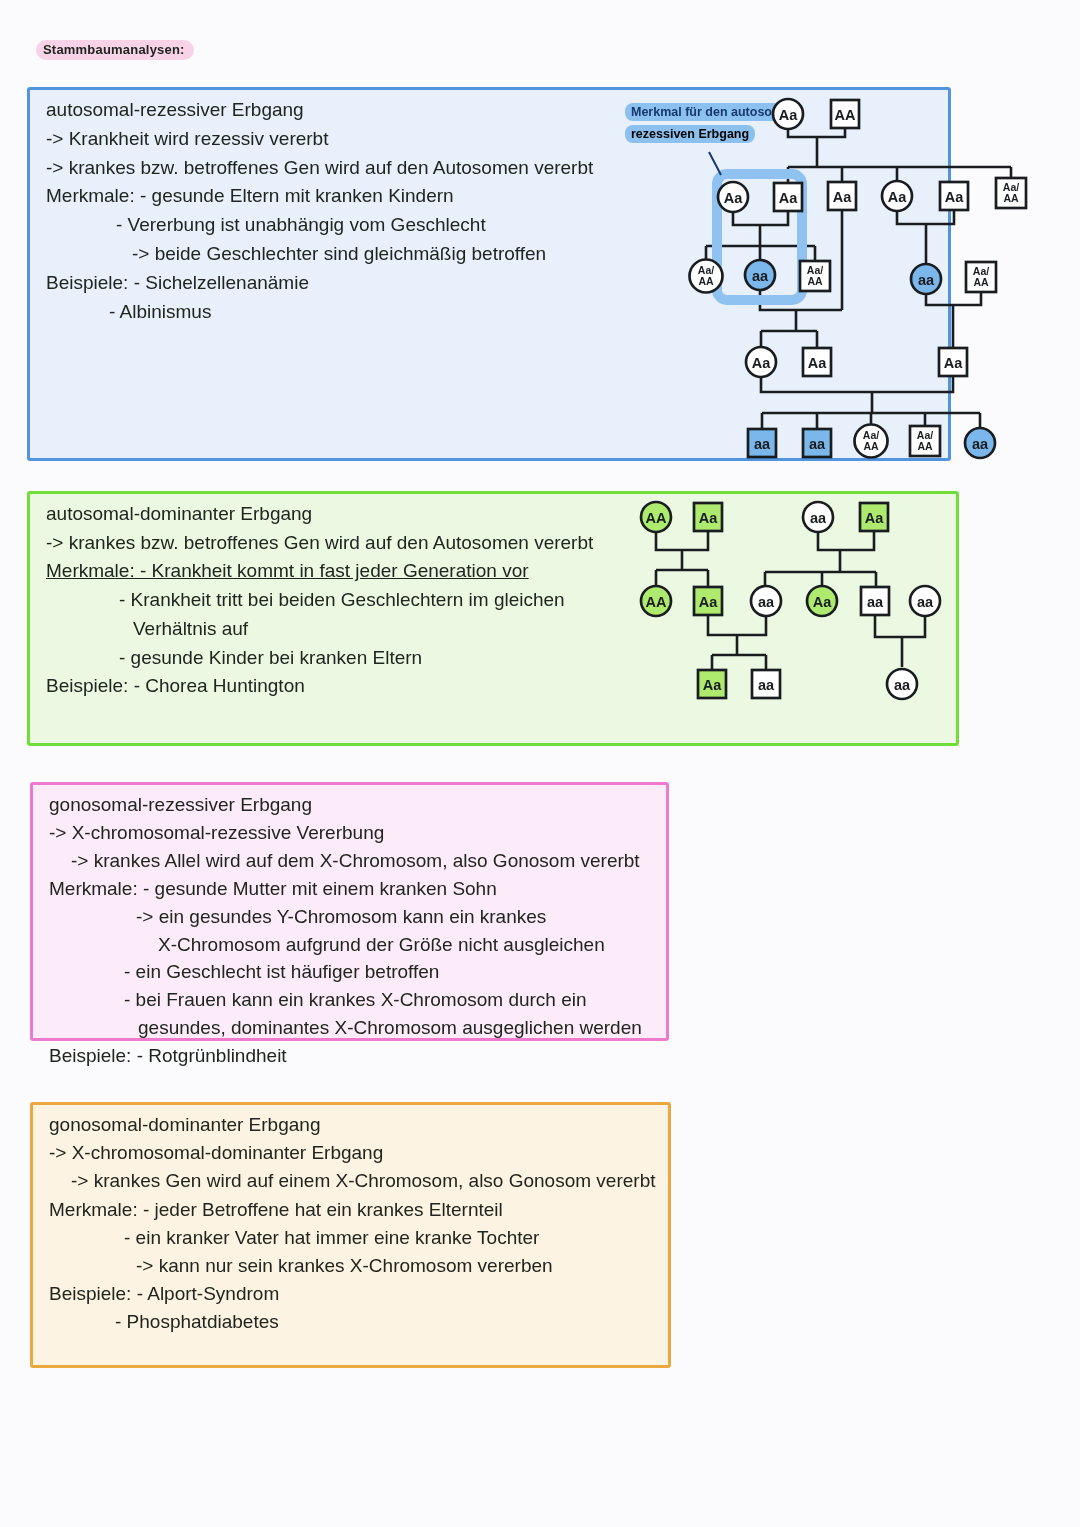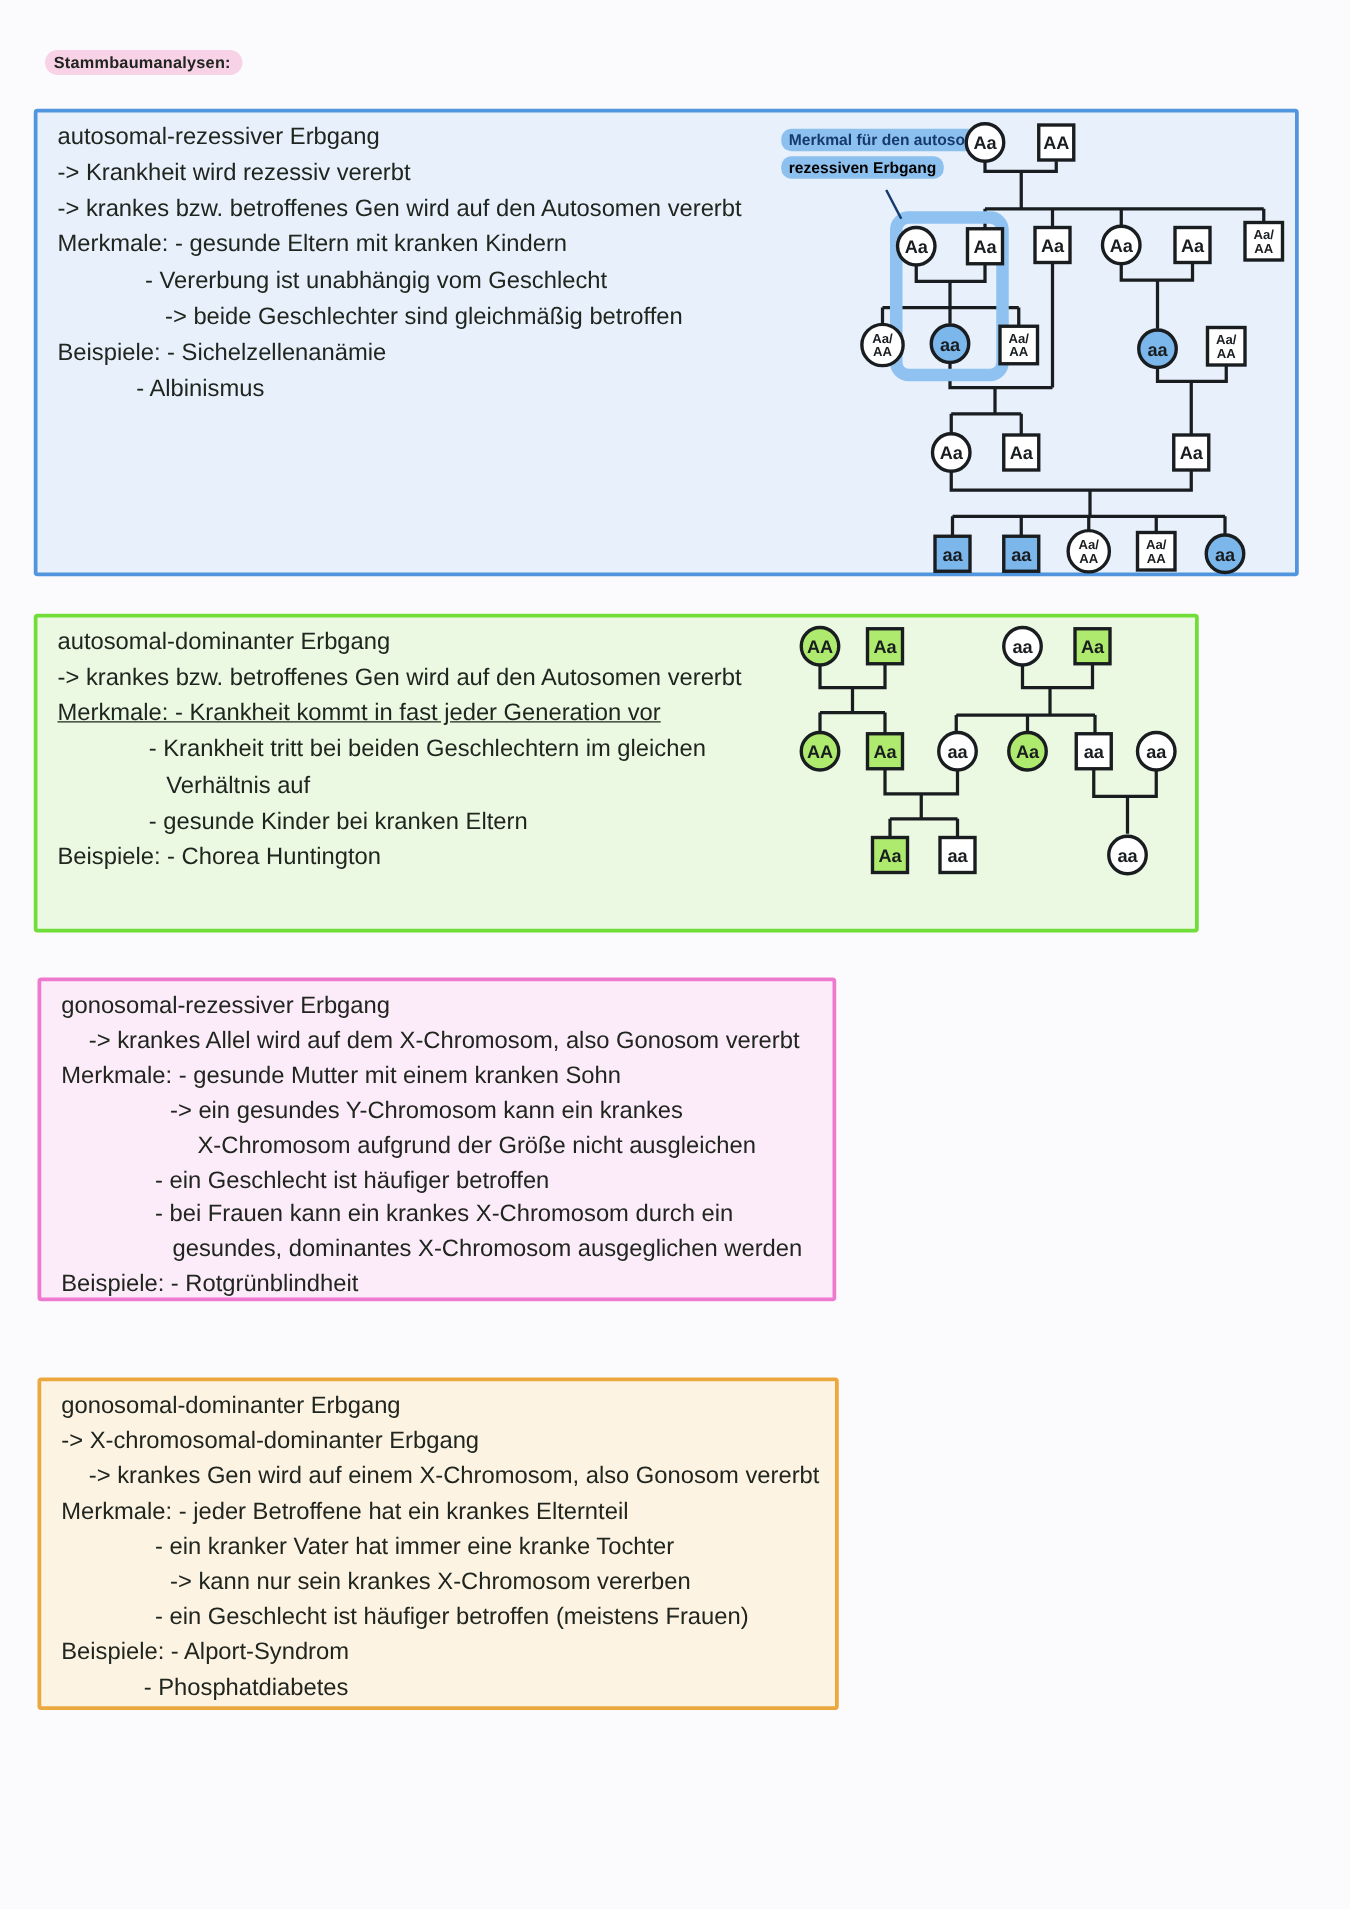--- a/index.html
+++ b/index.html
@@ -22,21 +22,21 @@
   .anno-2{left:595px;top:35px;}
   .pnode-label{font-family:"Liberation Sans","DejaVu Sans",sans-serif;font-weight:600;}
 </style>
 </head>
 <body>
 
 <div class="sheet">
 
   <span class="page-title" style="background: rgb(248, 210, 231);">Stammbaumanalysen:</span>
 
-  <section class="box box-blue" style="left: 27px; top: 87px; width: 1012px; height: 374px; border-color: rgb(80, 149, 221); background: rgb(231, 240, 251);">
+  <section class="box box-blue" style="left: 27px; top: 87px; width: 924px; height: 374px; border-color: rgb(80, 149, 221); background: rgb(231, 240, 251);">
     <div class="lines">
         <div class="note-line" style="padding-left: 0px;">autosomal-rezessiver Erbgang</div>
         <div class="note-line" style="padding-left: 0px;">-&gt; Krankheit wird rezessiv vererbt</div>
         <div class="note-line" style="padding-left: 0px;">-&gt; krankes bzw. betroffenes Gen wird auf den Autosomen vererbt</div>
         <div class="note-line" style="padding-left: 0px;">Merkmale: - gesunde Eltern mit kranken Kindern</div>
         <div class="note-line" style="padding-left: 70px;">- Vererbung ist unabhängig vom Geschlecht</div>
         <div class="note-line" style="padding-left: 86px;">-&gt; beide Geschlechter sind gleichmäßig betroffen</div>
         <div class="note-line" style="padding-left: 0px;">Beispiele: - Sichelzellenanämie</div>
         <div class="note-line" style="padding-left: 63px;">- Albinismus</div>
       </div>
@@ -247,38 +247,38 @@
             <circle cx="872" cy="190" r="15" fill="#ffffff" stroke="#191d20" stroke-width="2.7"></circle>
             <text text-anchor="middle" fill="#191d20" class="pnode-label" x="872" y="195.5" font-size="14.5">aa</text>
           </g>
         </svg>
       </div>
   </section>
 
   <section class="box box-pink" style="left: 30px; top: 782px; width: 639px; height: 259px; border-color: rgb(238, 122, 208); background: rgb(252, 235, 248);">
     <div class="lines">
         <div class="note-line" style="padding-left: 0px;">gonosomal-rezessiver Erbgang</div>
+        <div class="note-line" style="padding-left: 0px;">-&gt; X-chromosomal-rezessive Vererbung</div>
         <div class="note-line" style="padding-left: 22px;">-&gt; krankes Allel wird auf dem X-Chromosom, also Gonosom vererbt</div>
         <div class="note-line" style="padding-left: 0px;">Merkmale: - gesunde Mutter mit einem kranken Sohn</div>
         <div class="note-line" style="padding-left: 87px;">-&gt; ein gesundes Y-Chromosom kann ein krankes</div>
         <div class="note-line" style="padding-left: 109px;">X-Chromosom aufgrund der Größe nicht ausgleichen</div>
         <div class="note-line" style="padding-left: 75px;">- ein Geschlecht ist häufiger betroffen</div>
         <div class="note-line" style="padding-left: 75px;">- bei Frauen kann ein krankes X-Chromosom durch ein</div>
         <div class="note-line" style="padding-left: 89px;">gesundes, dominantes X-Chromosom ausgeglichen werden</div>
         <div class="note-line" style="padding-left: 0px;">Beispiele: - Rotgrünblindheit</div>
       </div>
   </section>
 
   <section class="box box-orange" style="left: 30px; top: 1102px; width: 641px; height: 266px; border-color: rgb(234, 168, 63); background: rgb(253, 243, 226);">
     <div class="lines">
         <div class="note-line" style="padding-left: 0px;">gonosomal-dominanter Erbgang</div>
         <div class="note-line" style="padding-left: 0px;">-&gt; X-chromosomal-dominanter Erbgang</div>
         <div class="note-line" style="padding-left: 22px;">-&gt; krankes Gen wird auf einem X-Chromosom, also Gonosom vererbt</div>
         <div class="note-line" style="padding-left: 0px;">Merkmale: - jeder Betroffene hat ein krankes Elternteil</div>
         <div class="note-line" style="padding-left: 75px;">- ein kranker Vater hat immer eine kranke Tochter</div>
         <div class="note-line" style="padding-left: 87px;">-&gt; kann nur sein krankes X-Chromosom vererben</div>
-        <div class="note-line" style="padding-left: 75px;">- ein Geschlecht ist häufiger betroffen (meistens Frauen)</div>
         <div class="note-line" style="padding-left: 0px;">Beispiele: - Alport-Syndrom</div>
         <div class="note-line" style="padding-left: 66px;">- Phosphatdiabetes</div>
       </div>
   </section>
 
 </div>
 
 </body></html>

